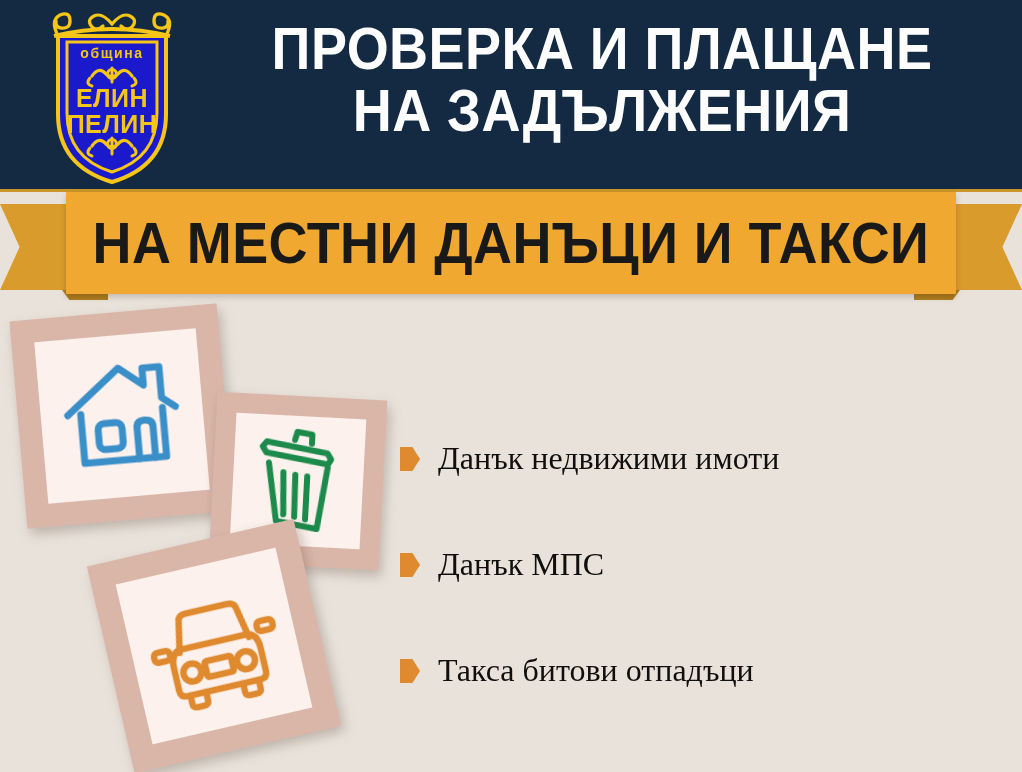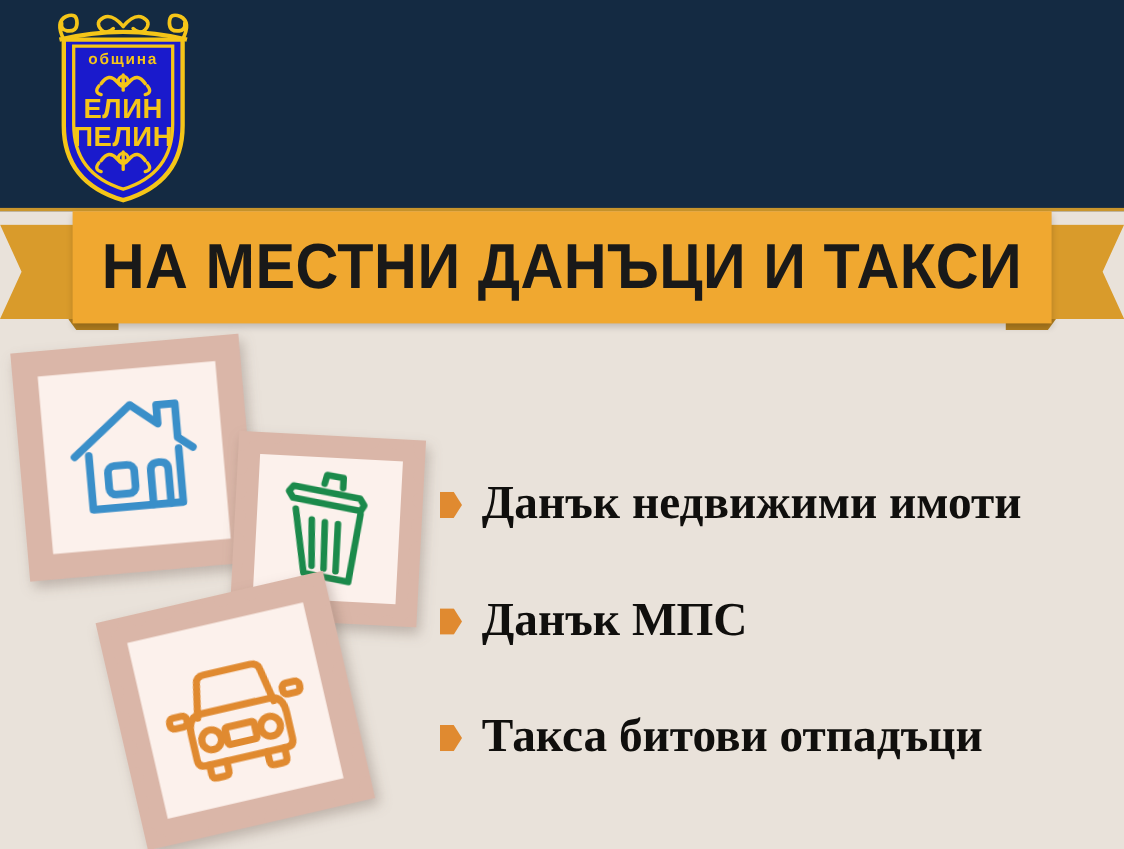--- a/index.html
+++ b/index.html
@@ -97,25 +97,24 @@
     display:flex;align-items:center;
     height:52px;margin-bottom:54px;
   }
   .bullet{
     width:20px;height:24px;flex:0 0 auto;margin-right:18px;margin-top:2px;
     background:#e08a30;
     clip-path:polygon(0 0, 62% 0, 100% 50%, 62% 100%, 0 100%);
   }
   .list-label{
     font-family:"Liberation Serif", serif;
-    font-size:43px;
+    font-size:32px;
     line-height:48px;
     color:#100f0d;
     white-space:nowrap;
-    font-weight:bold;
   }
 </style>
 </head>
 <body>
 
 <div id="stage">
 
   <div class="header">
     <div class="logo-wrap">
       <svg width="152" height="180" viewBox="0 0 152 180">
@@ -144,20 +143,24 @@
         <path d="M76 132 L76 148" stroke="#f5c518" stroke-width="3" stroke-linecap="round"></path>
         <path d="M54 142 q-5 6 2 8" fill="none" stroke="#f5c518" stroke-width="3" stroke-linecap="round"></path>
         <path d="M98 142 q5 6 -2 8" fill="none" stroke="#f5c518" stroke-width="3" stroke-linecap="round"></path>
 
         <text id="logo-t1" x="76" y="52" text-anchor="middle" fill="#f5c518" font-family="Liberation Sans, sans-serif" font-size="14" font-weight="bold" letter-spacing="1.6">община</text>
         <text id="logo-t2" x="76" y="101" text-anchor="middle" fill="#f5c518" font-family="Liberation Sans, sans-serif" font-size="25" font-weight="bold" letter-spacing="0.5">ЕЛИН</text>
         <text id="logo-t3" x="76" y="127" text-anchor="middle" fill="#f5c518" font-family="Liberation Sans, sans-serif" font-size="25" font-weight="bold" letter-spacing="0.5">ПЕЛИН</text>
       </svg>
     </div>
 
+    <div class="title-block">
+      <div class="title-line">ПРОВЕРКА И ПЛАЩАНЕ</div>
+      <div class="title-line">НА ЗАДЪЛЖЕНИЯ</div>
+    </div>
   </div>
   <div class="header-goldline"></div>
 
   <div class="ribbon">
     <div class="ribbon-tail left"></div>
     <div class="ribbon-tail right"></div>
     <div class="ribbon-fold-l"></div>
     <div class="ribbon-fold-r"></div>
     <div class="ribbon-main">
       <div class="ribbon-text">НА МЕСТНИ ДАНЪЦИ И ТАКСИ</div>

